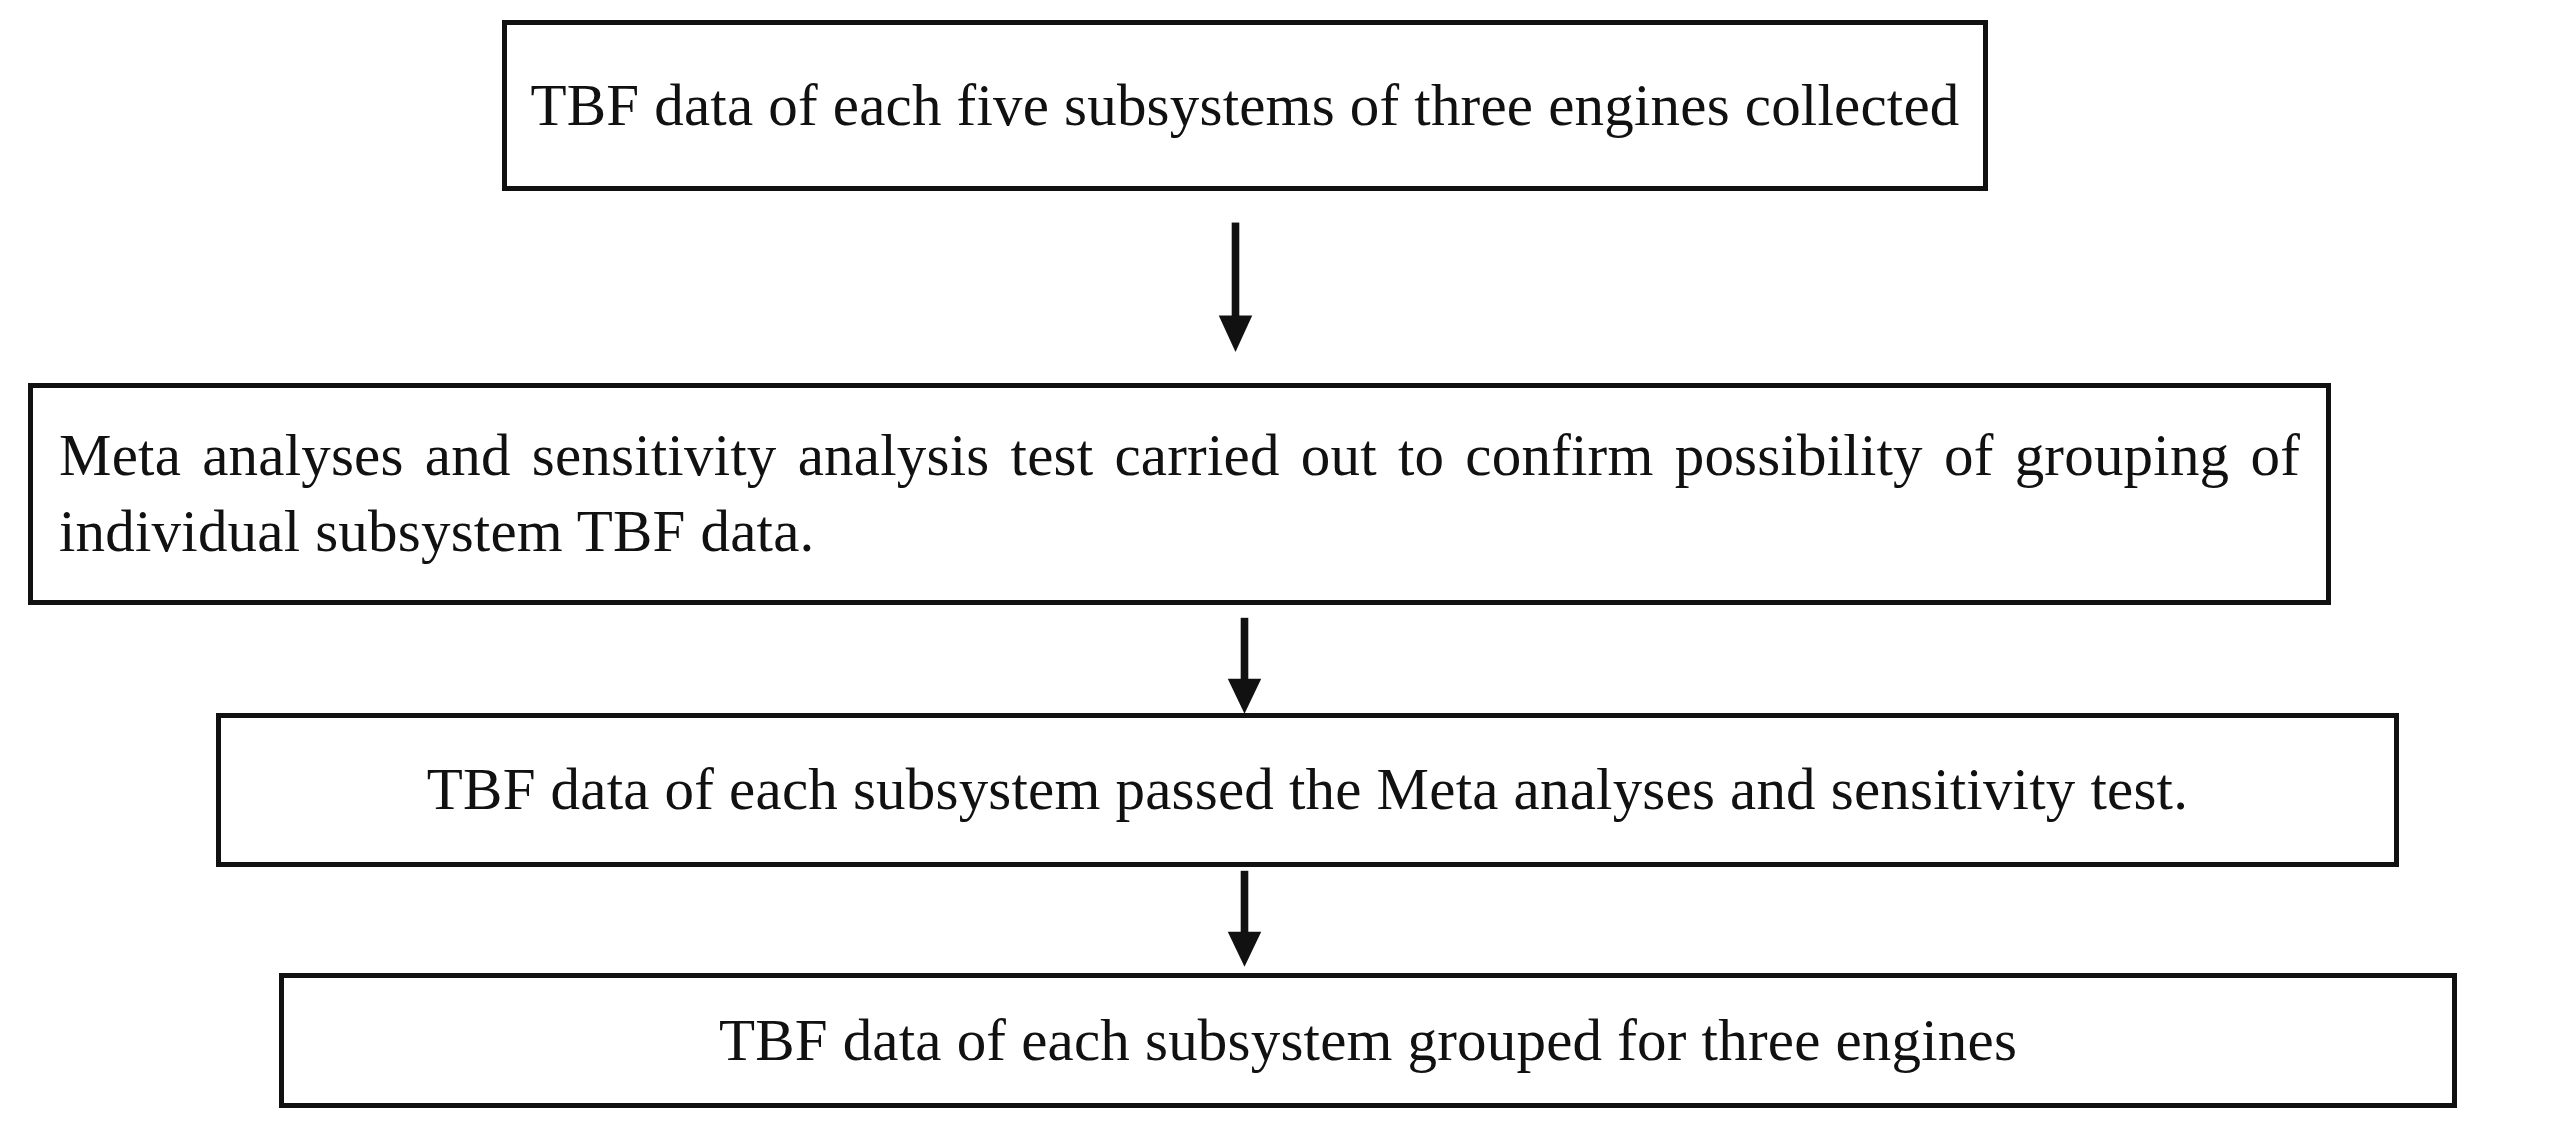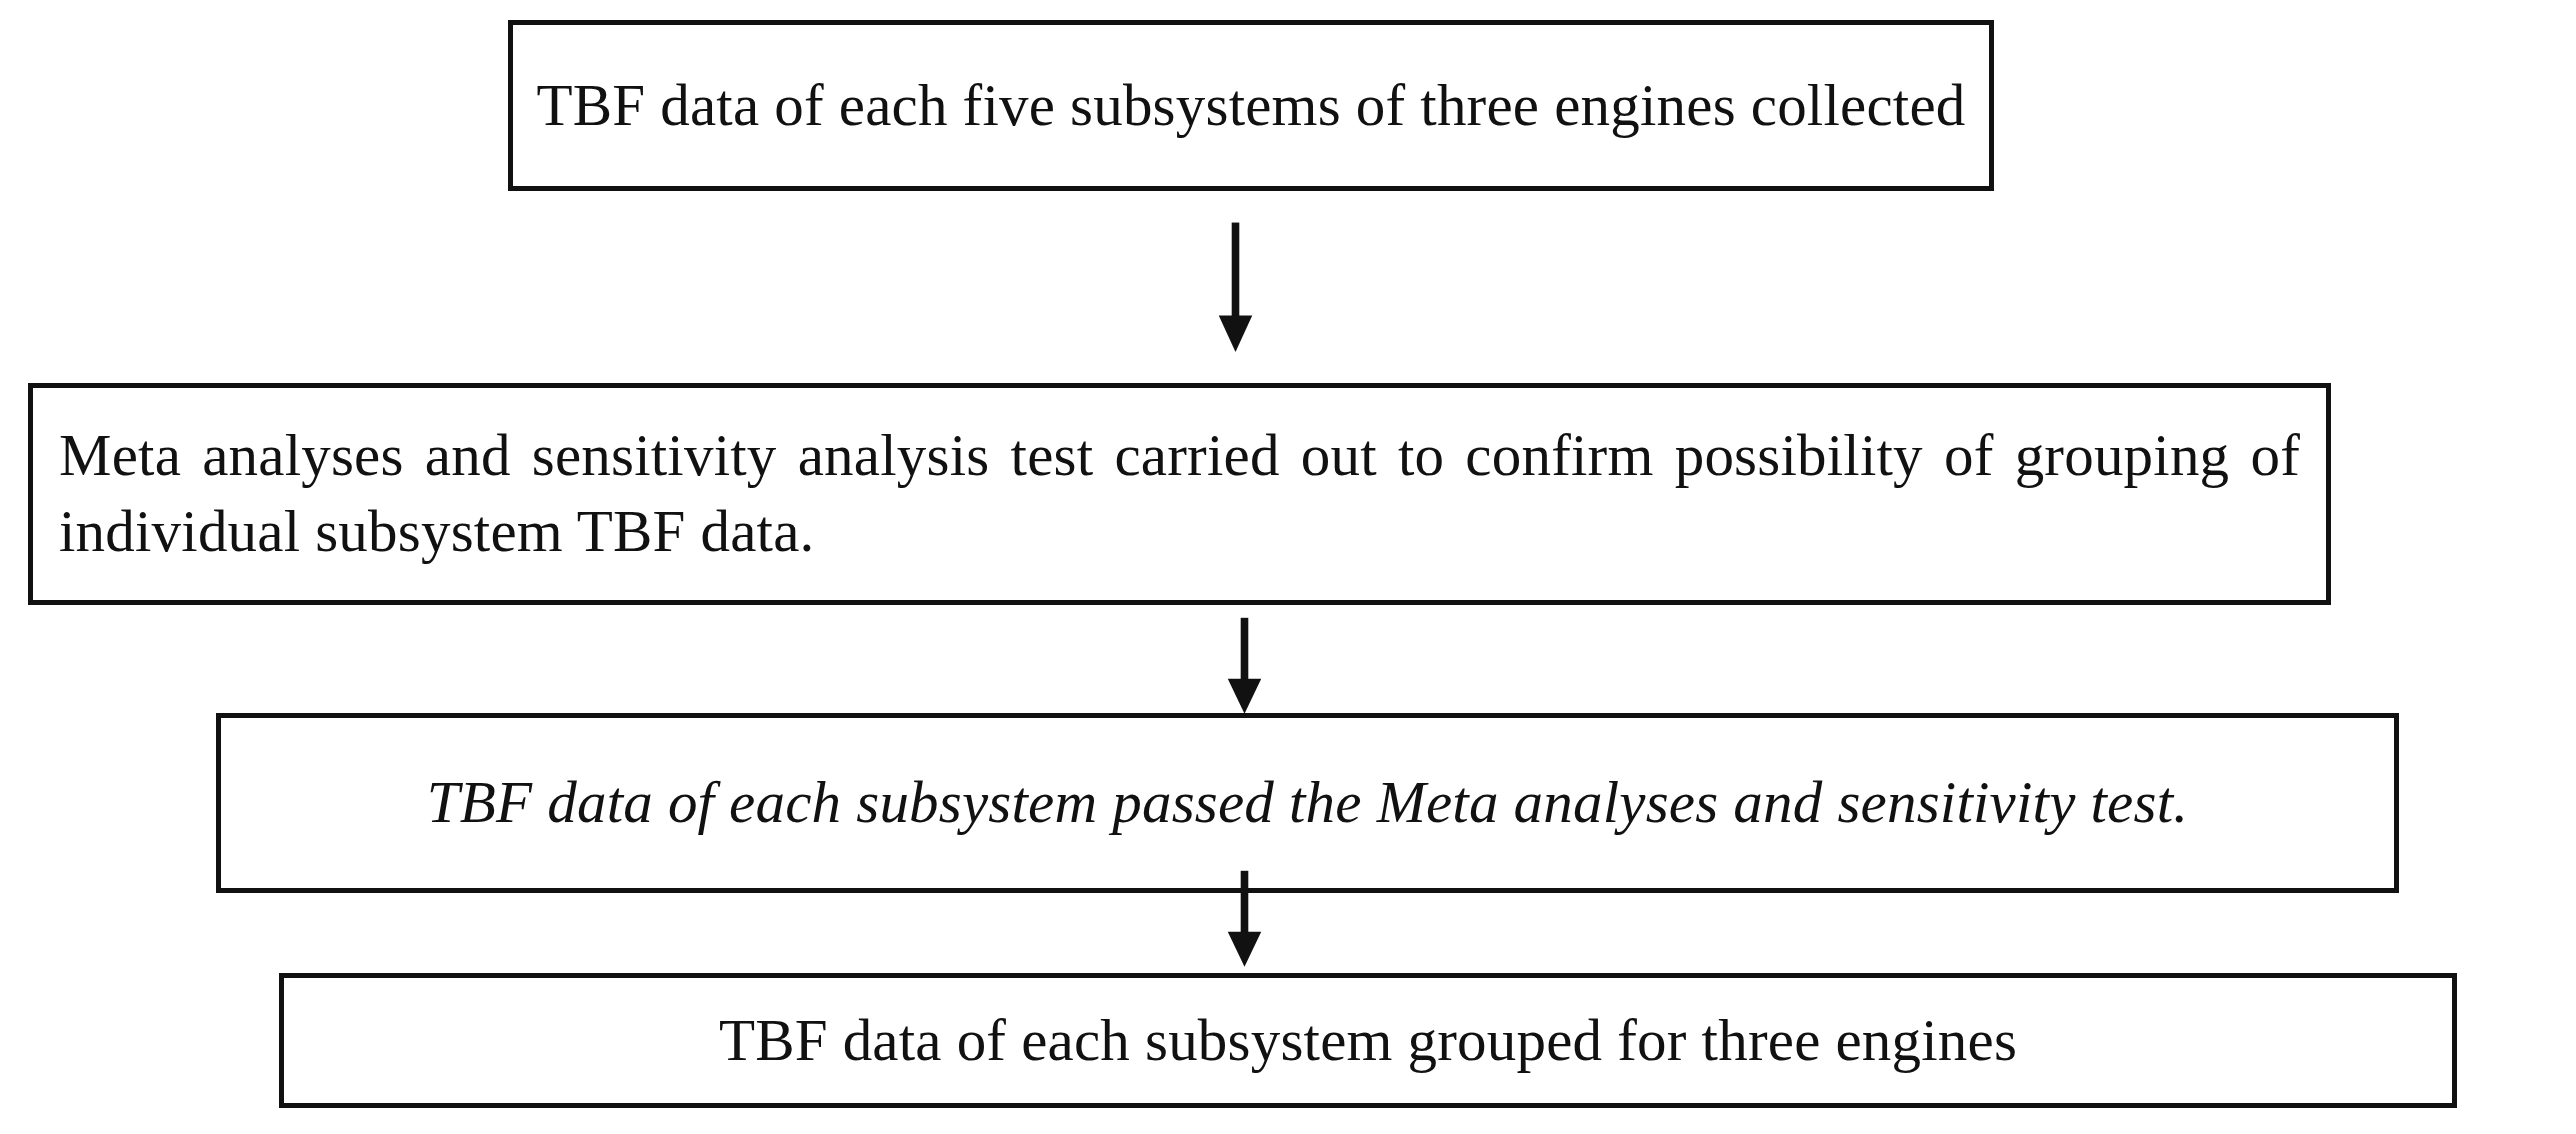--- a/index.html
+++ b/index.html
@@ -38,27 +38,27 @@
   .text-center { text-align: center; }
 
   .text-justify {
     text-align: justify;
     text-align-last: left;
     padding: 0 26px;
   }
 
   
   #box-collect {
-    left: 502px;  top: 20px;   width: 1486px; height: 171px; margin-left: 6px;
+    left: 502px;  top: 20px;   width: 1486px; height: 171px;
   }
   #box-meta {
     left: 28px;   top: 383px;  width: 2303px; height: 222px;
   }
   #box-passed {
-    left: 216px;  top: 713px;  width: 2183px; height: 180px; font-style: italic;
+    left: 216px;  top: 713px;  width: 2183px; height: 154px;
   }
   #box-grouped {
     left: 279px;  top: 973px; width: 2178px; height: 135px;
   }
 
   
   .arrow {
     position: absolute;
   }
   .arrow svg { display: block; }

